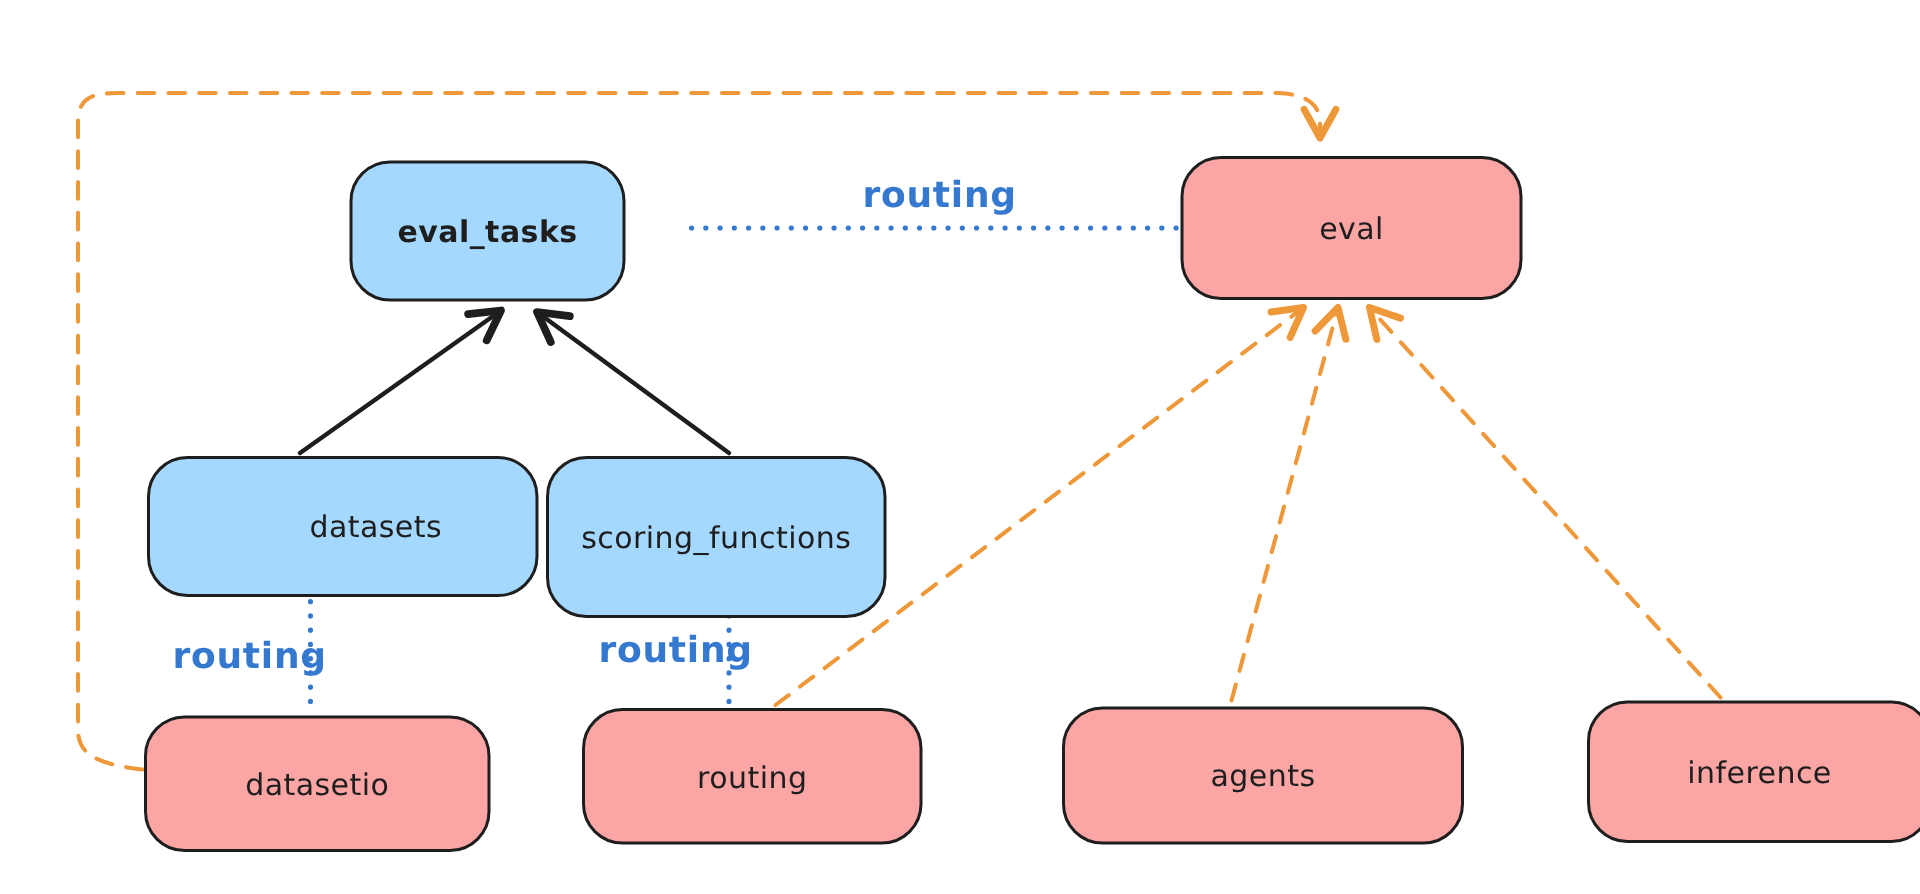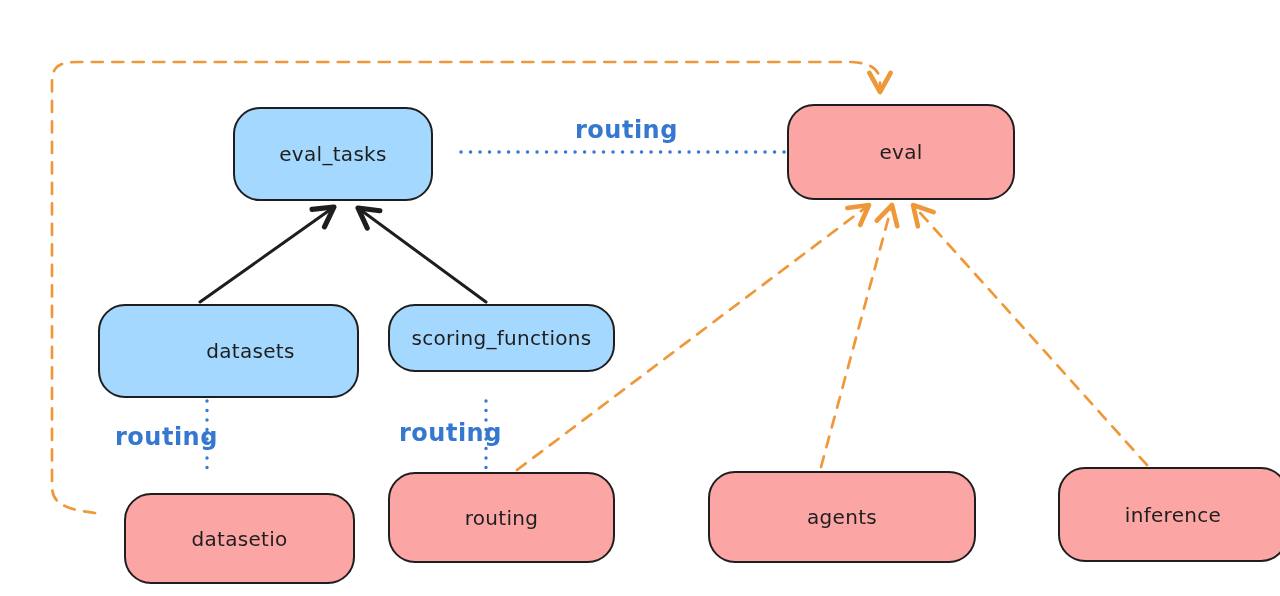--- a/index.html
+++ b/index.html
@@ -71,37 +71,37 @@
 
     <path d="M 200 302 L 334 207" fill="none" stroke-width="3" stroke-linecap="round" marker-end="url(#arrowBlack)" stroke="#1e1e1e"></path>
     <path d="M 486 302 L 358 208" fill="none" stroke-width="3" stroke-linecap="round" marker-end="url(#arrowBlack)" stroke="#1e1e1e"></path>
 
     <path d="M 95 513 C 62 509 52 502 52 486 L 52 82 C 52 66 60 62 78 62 L 852 62 C 872 63 879 70 880 80 L 880 92" fill="none" stroke-width="2.7" stroke-linecap="round" stroke-dasharray="11 9.5" marker-end="url(#arrowOrange)" stroke="#ef9839"></path>
     <path d="M 517 470 L 869 205" fill="none" stroke-width="2.7" stroke-linecap="round" stroke-dasharray="11 9.5" marker-end="url(#arrowOrange)" stroke="#ef9839"></path>
     <path d="M 821 467 L 892 205" fill="none" stroke-width="2.7" stroke-linecap="round" stroke-dasharray="11 9.5" marker-end="url(#arrowOrange)" stroke="#ef9839"></path>
     <path d="M 1147 465 L 913 205" fill="none" stroke-width="2.7" stroke-linecap="round" stroke-dasharray="11 9.5" marker-end="url(#arrowOrange)" stroke="#ef9839"></path>
   </svg>
 
-  <div class="node blue" style="left:233px; top:107px; width:200px; height:94px;">
+  <div class="node blue" style="left:233px; top:107px; width:184px; height:94px;font-weight:bold;">
     <span class="node-label">eval_tasks</span>
   </div>
 
   <div class="node green" style="left:787px; top:104px; width:228px; height:96px;">
     <span class="node-label">eval</span>
   </div>
 
   <div class="node blue" style="left:98px; top:304px; width:261px; height:94px;padding-left:44px;">
     <span class="node-label">datasets</span>
   </div>
 
-  <div class="node blue" style="left:388px; top:304px; width:227px; height:68px;justify-content:center;">
+  <div class="node blue" style="left:364px; top:304px; width:227px; height:108px;justify-content:center;">
     <span class="node-label">scoring_functions</span>
   </div>
 
-  <div class="node green" style="left:96px; top:493px; width:231px; height:91px;margin-left:28px;">
+  <div class="node green" style="left:96px; top:477px; width:231px; height:91px;">
     <span class="node-label">datasetio</span>
   </div>
 
   <div class="node green" style="left:388px; top:472px; width:227px; height:91px;">
     <span class="node-label">routing</span>
   </div>
 
   <div class="node green" style="left:708px; top:471px; width:268px; height:92px;">
     <span class="node-label">agents</span>
   </div>

